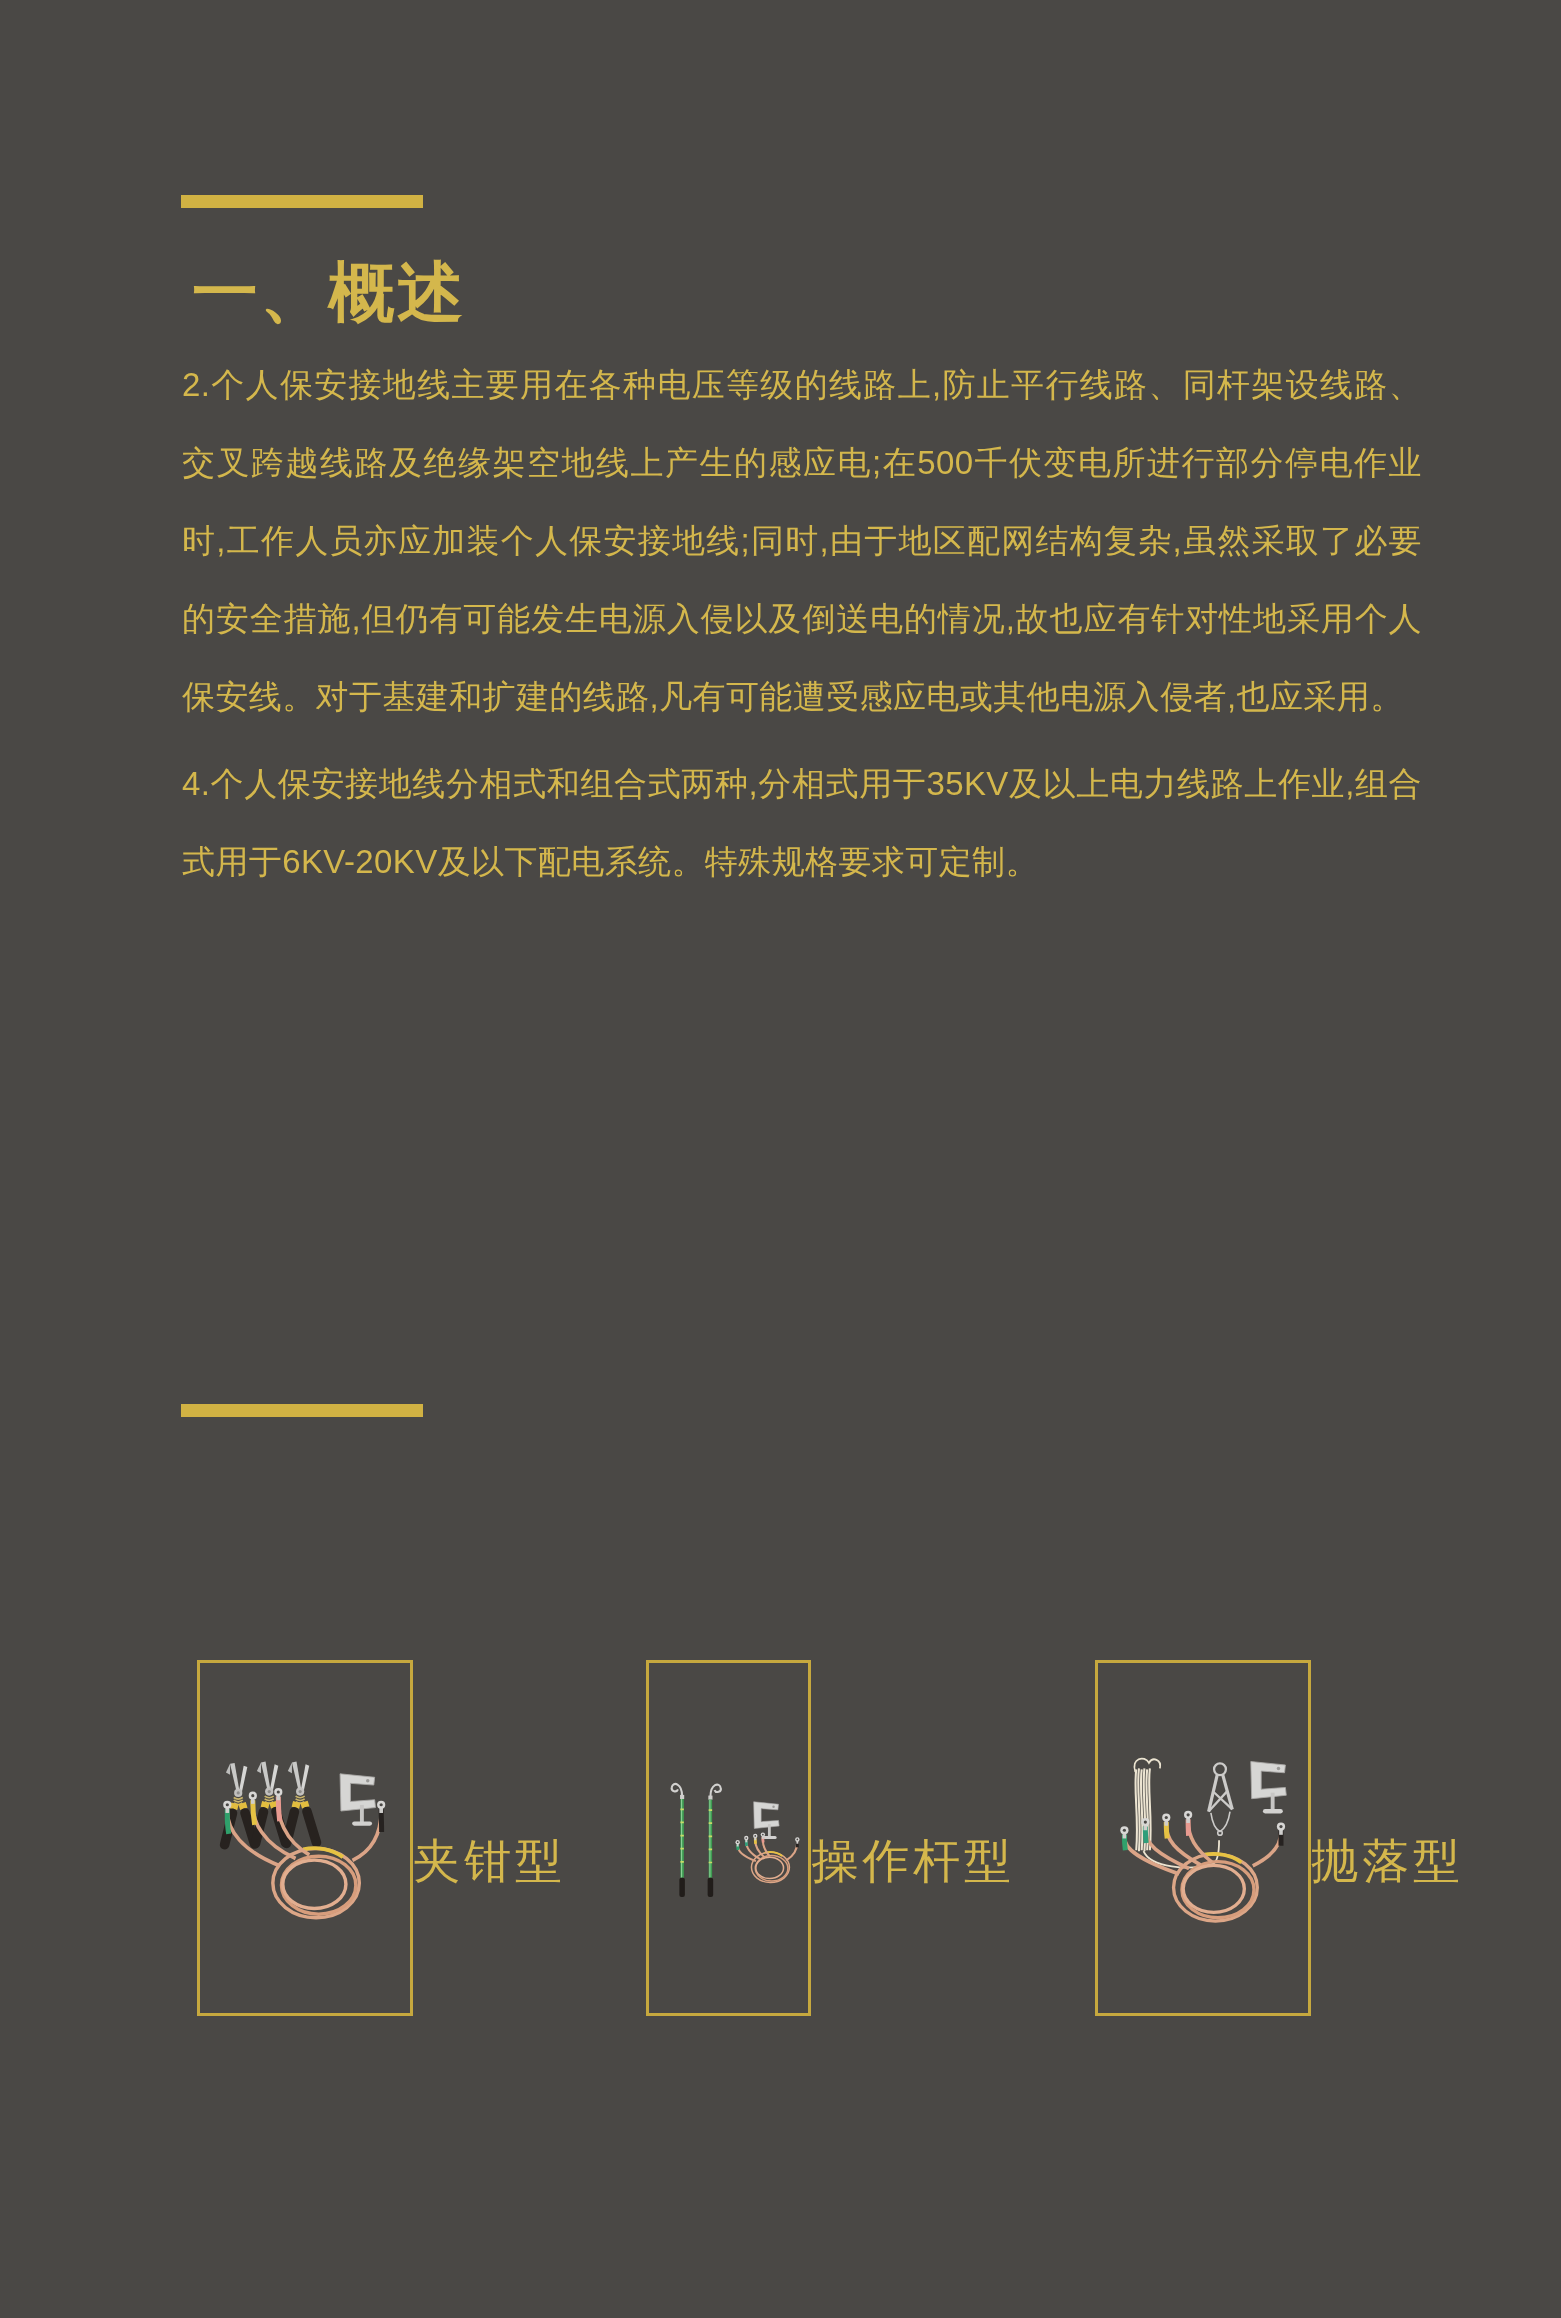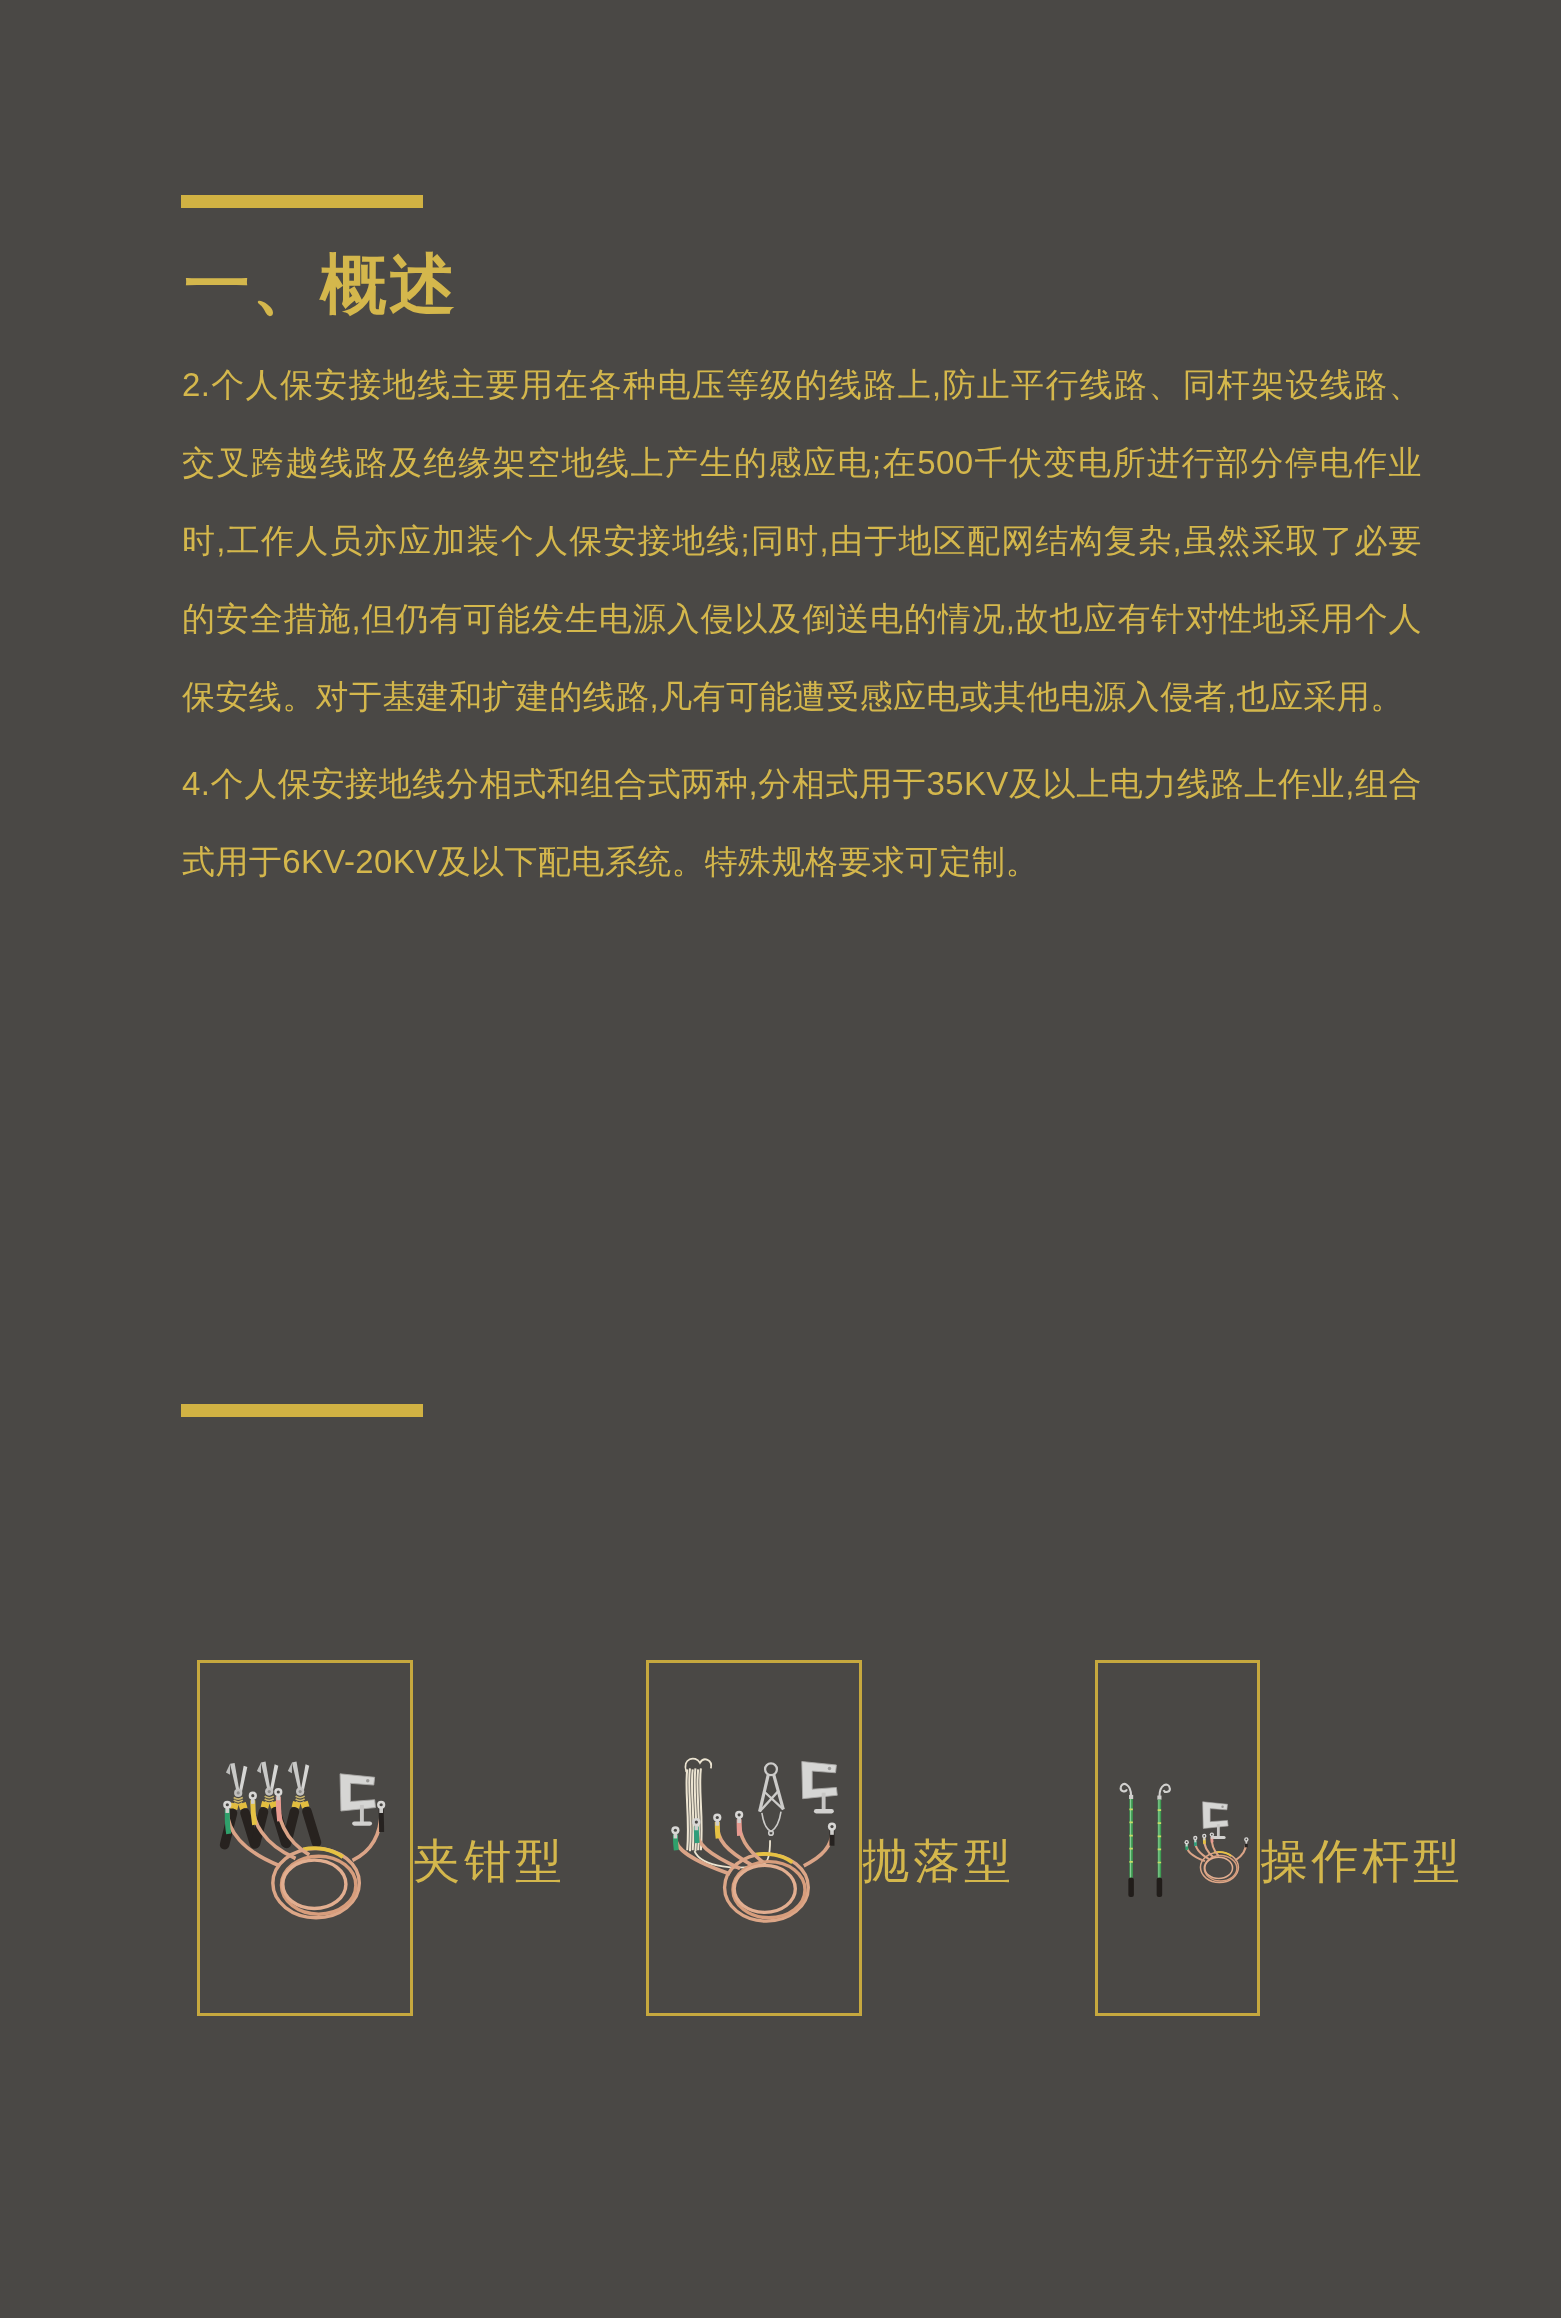--- a/index.html
+++ b/index.html
@@ -18,21 +18,21 @@
   }
   .section-bar{
     position:absolute;
     width:242px;height:13.3px;
     background:var(--bar);
   }
   #bar-overview{left:181px;top:195px;}
   #bar-products{left:181px;top:1404px;}
   .section-title{
     position:absolute;
-    margin:4px;
+    margin:12px;
     font-size:66px;
     font-weight:bold;
     color:var(--accent);
     letter-spacing:2.3px;
     white-space:nowrap;
   }
   #title-overview{left:180px;top:236px;}
   #title-products{left:180px;top:1446px;}
   .body-text{
     position:absolute;
@@ -157,20 +157,63 @@
             <use href="#ring" transform="translate(398,150)"></use>
           </g>
         </svg>
       </div>
       <div class="product-label">夹钳型</div>
     </div>
 
     <div class="product">
       <div class="product-box">
         <svg viewBox="0 0 462 446">
+          <g>
+            <path d="M96,102 C96,64 70,58 66,76 C63,88 80,92 84,82" stroke="#d2d1cf" stroke-width="6" fill="none"></path>
+            <rect x="90" y="98" width="12" height="12" fill="#cfcecc"></rect>
+            <rect x="91" y="110" width="10" height="228" fill="#3e9c52"></rect>
+            <rect x="93" y="110" width="3" height="228" fill="#8fd59a"></rect>
+            <path d="M91,140 h10 M91,178 h10 M91,216 h10 M91,254 h10 M91,292 h10" stroke="#c9db66" stroke-width="5"></path>
+            <rect x="88" y="338" width="16" height="56" rx="6" fill="#211d1a"></rect>
+            <path d="M178,104 C178,66 204,60 208,78 C211,90 194,94 190,84" stroke="#d2d1cf" stroke-width="6" fill="none"></path>
+            <rect x="172" y="100" width="12" height="12" fill="#cfcecc"></rect>
+            <rect x="173" y="112" width="10" height="226" fill="#3e9c52"></rect>
+            <rect x="175" y="112" width="3" height="226" fill="#8fd59a"></rect>
+            <path d="M173,142 h10 M173,180 h10 M173,218 h10 M173,256 h10 M173,294 h10" stroke="#c9db66" stroke-width="5"></path>
+            <rect x="170" y="338" width="16" height="56" rx="6" fill="#211d1a"></rect>
+          </g>
+          <g>
+            <use href="#cclamp" transform="translate(298,118) scale(0.9)"></use>
+          </g>
+          <g fill="none">
+            <use href="#coilrings" transform="translate(352,308) scale(0.55)"></use>
+            <path d="M310,290 C272,276 255,262 257,242" stroke="#dba487" stroke-width="6"></path>
+            <path d="M258,258 C257,252 257,248 257,242" stroke="#2fa06b" stroke-width="8"></path>
+            <path d="M322,284 C292,268 280,252 282,230" stroke="#dba487" stroke-width="6"></path>
+            <path d="M283,246 C282,240 282,236 282,230" stroke="#2f9e7a" stroke-width="8"></path>
+            <path d="M336,280 C314,262 306,246 308,224" stroke="#dba487" stroke-width="6"></path>
+            <path d="M309,240 C308,234 308,230 308,224" stroke="#e6c243" stroke-width="8"></path>
+            <path d="M350,276 C334,258 328,242 330,220" stroke="#dba487" stroke-width="6"></path>
+            <path d="M331,236 C330,230 330,226 330,220" stroke="#e89a90" stroke-width="8"></path>
+            <path d="M398,288 C424,272 430,252 430,234" stroke="#dba487" stroke-width="6"></path>
+            <path d="M430,250 C430,244 430,240 430,234" stroke="#262220" stroke-width="8"></path>
+            <use href="#ring" transform="translate(257,235) scale(0.7)"></use>
+            <use href="#ring" transform="translate(282,223) scale(0.7)"></use>
+            <use href="#ring" transform="translate(308,217) scale(0.7)"></use>
+            <use href="#ring" transform="translate(330,213) scale(0.7)"></use>
+            <use href="#ring" transform="translate(430,227) scale(0.7)"></use>
+          </g>
+        </svg>
+      </div>
+      <div class="product-label">操作杆型</div>
+    </div>
+
+    <div class="product">
+      <div class="product-box">
+        <svg viewBox="0 0 462 446">
           <g fill="none" stroke="#ece4d1">
             <path d="M84,72 C78,122 90,172 84,250" stroke-width="4.5"></path>
             <path d="M90,70 C84,120 96,170 90,252" stroke-width="4.5"></path>
             <path d="M96,72 C90,122 102,172 96,250" stroke-width="4.5"></path>
             <path d="M102,70 C96,120 108,170 102,252" stroke-width="4.5"></path>
             <path d="M108,72 C102,122 114,172 108,250" stroke-width="4.5"></path>
             <path d="M114,70 C108,120 120,170 114,250" stroke-width="4.5"></path>
             <path d="M82,78 C72,48 102,40 112,58 C120,44 140,50 136,70" stroke-width="4"></path>
             <path d="M100,252 C115,288 200,296 252,280 C262,276 266,255 266,228" stroke-width="4"></path>
           </g>
@@ -201,58 +244,15 @@
             <use href="#ring" transform="translate(104,188)"></use>
             <use href="#ring" transform="translate(150,178)"></use>
             <use href="#ring" transform="translate(198,172)"></use>
             <use href="#ring" transform="translate(402,198)"></use>
           </g>
         </svg>
       </div>
       <div class="product-label">抛落型</div>
     </div>
 
-    <div class="product">
-      <div class="product-box">
-        <svg viewBox="0 0 462 446">
-          <g>
-            <path d="M96,102 C96,64 70,58 66,76 C63,88 80,92 84,82" stroke="#d2d1cf" stroke-width="6" fill="none"></path>
-            <rect x="90" y="98" width="12" height="12" fill="#cfcecc"></rect>
-            <rect x="91" y="110" width="10" height="228" fill="#3e9c52"></rect>
-            <rect x="93" y="110" width="3" height="228" fill="#8fd59a"></rect>
-            <path d="M91,140 h10 M91,178 h10 M91,216 h10 M91,254 h10 M91,292 h10" stroke="#c9db66" stroke-width="5"></path>
-            <rect x="88" y="338" width="16" height="56" rx="6" fill="#211d1a"></rect>
-            <path d="M178,104 C178,66 204,60 208,78 C211,90 194,94 190,84" stroke="#d2d1cf" stroke-width="6" fill="none"></path>
-            <rect x="172" y="100" width="12" height="12" fill="#cfcecc"></rect>
-            <rect x="173" y="112" width="10" height="226" fill="#3e9c52"></rect>
-            <rect x="175" y="112" width="3" height="226" fill="#8fd59a"></rect>
-            <path d="M173,142 h10 M173,180 h10 M173,218 h10 M173,256 h10 M173,294 h10" stroke="#c9db66" stroke-width="5"></path>
-            <rect x="170" y="338" width="16" height="56" rx="6" fill="#211d1a"></rect>
-          </g>
-          <g>
-            <use href="#cclamp" transform="translate(298,118) scale(0.9)"></use>
-          </g>
-          <g fill="none">
-            <use href="#coilrings" transform="translate(352,308) scale(0.55)"></use>
-            <path d="M310,290 C272,276 255,262 257,242" stroke="#dba487" stroke-width="6"></path>
-            <path d="M258,258 C257,252 257,248 257,242" stroke="#2fa06b" stroke-width="8"></path>
-            <path d="M322,284 C292,268 280,252 282,230" stroke="#dba487" stroke-width="6"></path>
-            <path d="M283,246 C282,240 282,236 282,230" stroke="#2f9e7a" stroke-width="8"></path>
-            <path d="M336,280 C314,262 306,246 308,224" stroke="#dba487" stroke-width="6"></path>
-            <path d="M309,240 C308,234 308,230 308,224" stroke="#e6c243" stroke-width="8"></path>
-            <path d="M350,276 C334,258 328,242 330,220" stroke="#dba487" stroke-width="6"></path>
-            <path d="M331,236 C330,230 330,226 330,220" stroke="#e89a90" stroke-width="8"></path>
-            <path d="M398,288 C424,272 430,252 430,234" stroke="#dba487" stroke-width="6"></path>
-            <path d="M430,250 C430,244 430,240 430,234" stroke="#262220" stroke-width="8"></path>
-            <use href="#ring" transform="translate(257,235) scale(0.7)"></use>
-            <use href="#ring" transform="translate(282,223) scale(0.7)"></use>
-            <use href="#ring" transform="translate(308,217) scale(0.7)"></use>
-            <use href="#ring" transform="translate(330,213) scale(0.7)"></use>
-            <use href="#ring" transform="translate(430,227) scale(0.7)"></use>
-          </g>
-        </svg>
-      </div>
-      <div class="product-label">操作杆型</div>
-    </div>
-
   </div>
 </div>
 
 
 </body></html>

